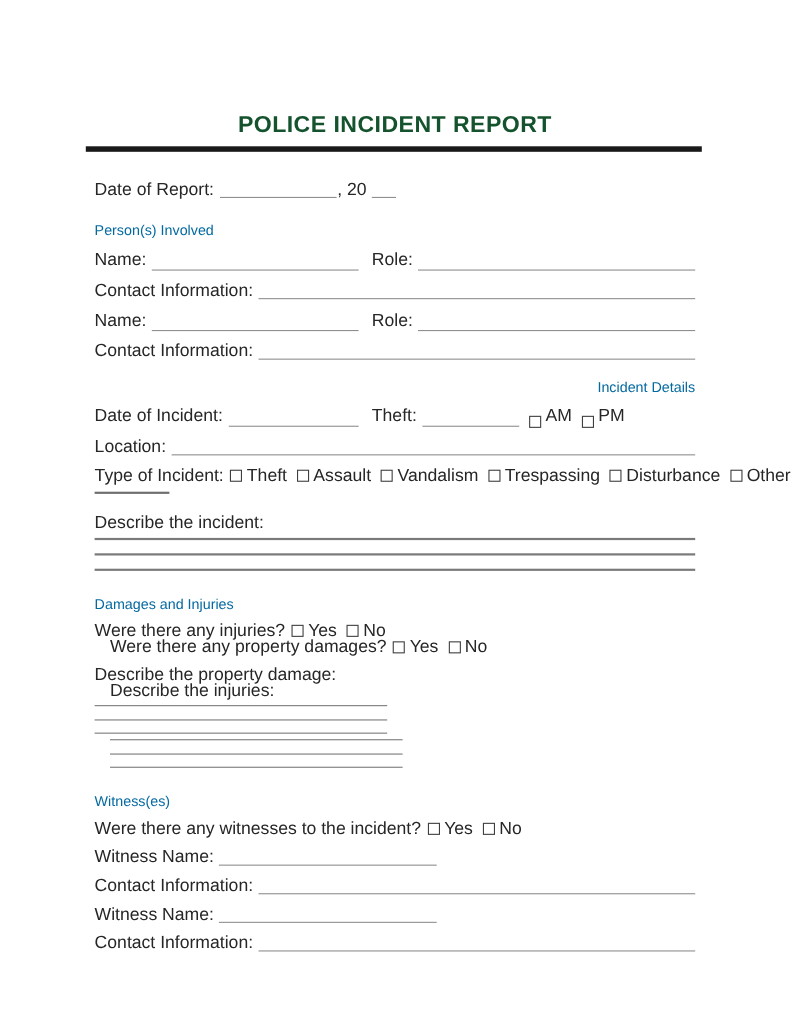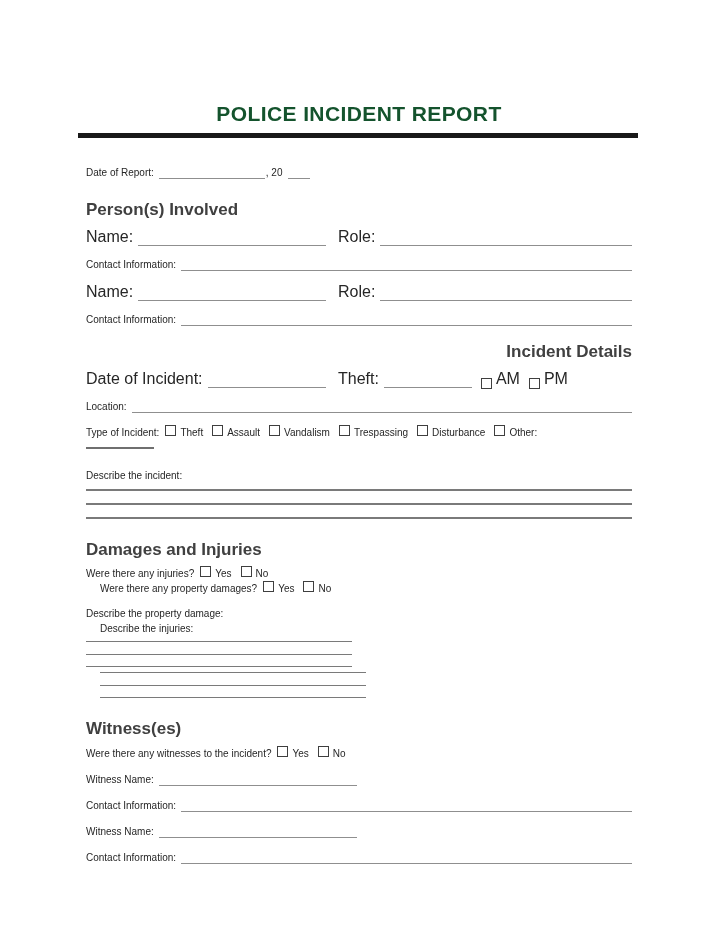--- a/index.html
+++ b/index.html
@@ -25,37 +25,37 @@
   .t-rule {
     margin-top:6px;
     margin-left:-8px;
     margin-right:-6px;
     height:5px;
     background:#191919;
   }
 
   .row {
     display:flex;
-    align-items:flex-start;
-    font-size:10px;
+    align-items:center;
+    font-size:16px;
     line-height:15px;
     white-space:nowrap;
   }
   .lbl { margin-right:5px; }
   .ul {
     border-bottom:1px solid #8f8f8f;
     flex:1;
     height:13px;
   }
   .ul.fixed { flex:none; }
 
   .heading {
-    font-size:17px;
-    font-weight:bold;
-    color:#404040;
+    font-size:13px;
+    font-weight:normal;
+    color:#0369a1;
     line-height:15px;
   }
 
   .cols { display:flex; }
   .col-left { display:flex; align-items:flex-end; width:240px; margin-right:12px; }
   .col-right { display:flex; align-items:flex-end; flex:1; }
 
   .cb {
     display:inline-block;
     width:9px; height:9px;

